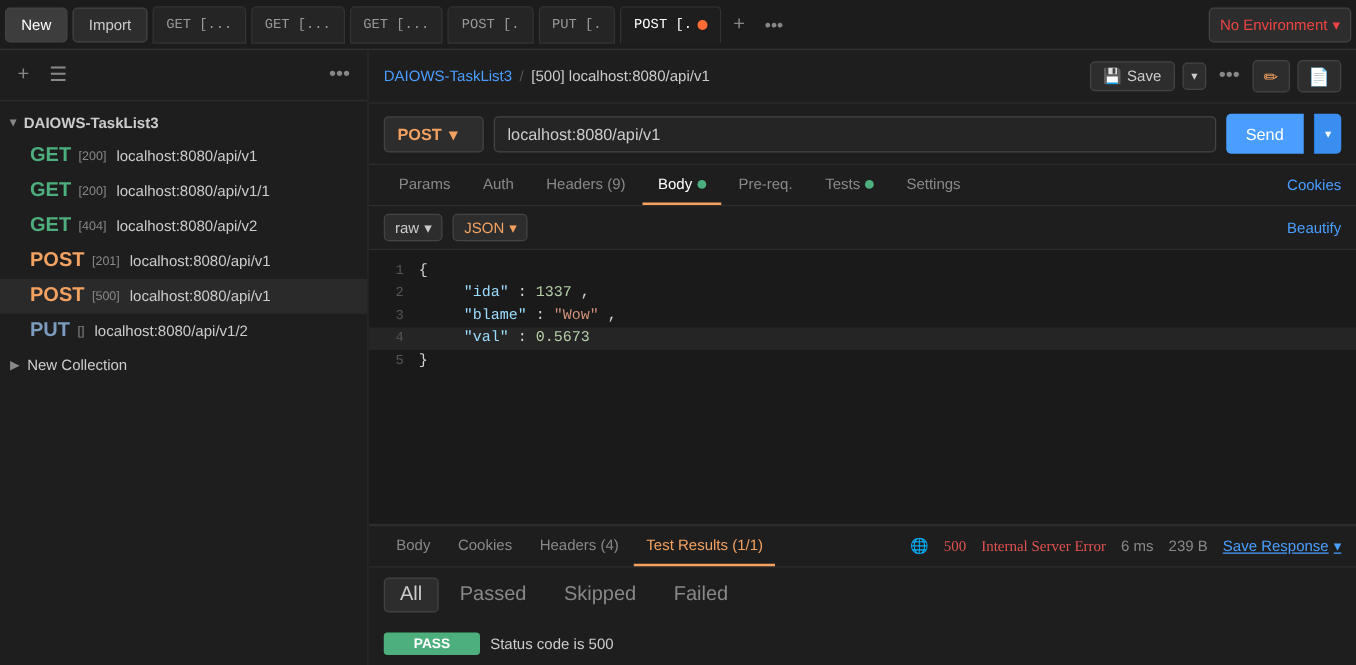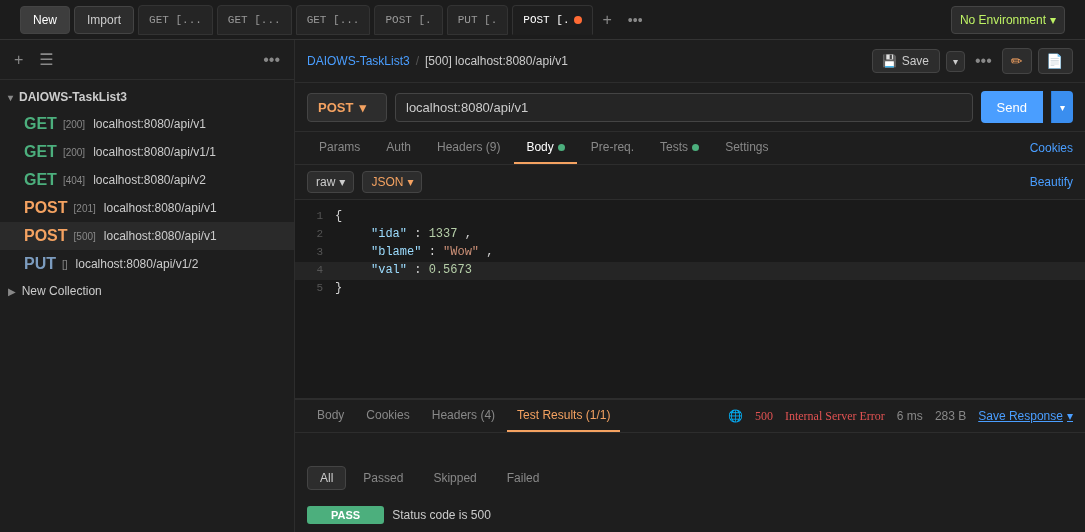--- a/index.html
+++ b/index.html
@@ -5,21 +5,21 @@
     * { box-sizing: border-box; margin: 0; padding: 0; }
     body { font-family: -apple-system, BlinkMacSystemFont, 'Segoe UI', sans-serif; background: #1a1a1a; color: #d4d4d4; font-size: 12px; overflow: hidden; width: 1085px; height: 532px; }
 
     
     .top-bar {
       display: flex;
       align-items: center;
       background: #1c1c1c;
       border-bottom: 1px solid #333;
       height: 40px;
-      padding: 0 20px;
+      padding: 0 4px;
       gap: 4px;
       overflow: hidden;
     }
     .top-bar-btn {
       background: #2d2d2d;
       border: 1px solid #444;
       border-radius: 4px;
       color: #ccc;
       padding: 4px 12px;
       cursor: pointer;
@@ -65,21 +65,21 @@
     .env-selector {
       margin-left: auto;
       display: flex;
       align-items: center;
       gap: 4px;
       background: #2d2d2d;
       border: 1px solid #444;
       border-radius: 4px;
       padding: 4px 8px;
       cursor: pointer;
-      color: #bef264;
+      color: #ef4444;
       font-size: 12px;
       height: 28px;
     }
 
     
     .main-layout {
       display: flex;
       height: calc(532px - 40px);
     }
 
@@ -437,23 +437,22 @@
     .filter-tabs {
       display: flex;
       align-items: center;
       padding: 8px 12px;
       gap: 4px;
     }
     .filter-tab {
       padding: 4px 12px;
       border-radius: 4px;
       cursor: pointer;
-      font-size: 12px;
+      font-size: 16px;
       border: 1px solid transparent;
-      margin-top: 25px;
     }
     .filter-tab.all { background: #2d2d2d; color: #ccc; border-color: #444; }
     .filter-tab.passed { background: none; color: #888; }
     .filter-tab.skipped { background: none; color: #888; }
     .filter-tab.failed { background: none; color: #888; }
 
     
     .pass-result {
       display: flex;
       align-items: center;
@@ -685,21 +684,21 @@
           <span>Headers (4)</span>
         </div>
         <div class="resp-tab active">
           <span>Test Results (1/1)</span>
         </div>
         <div class="resp-status">
           <span style="color:#888;">🌐</span>
           <span class="status-error">500 </span>
           <span class="status-error">Internal Server Error</span>
           <span class="status-time">6 ms</span>
-          <span class="status-size">283 B</span>
+          <span class="status-size">239 B</span>
           <button class="save-response-btn">
             <span>Save Response</span>
             <span>▾</span>
           </button>
         </div>
       </div>
 
       <div class="filter-tabs">
         <div class="filter-tab all">
           <span>All</span>

